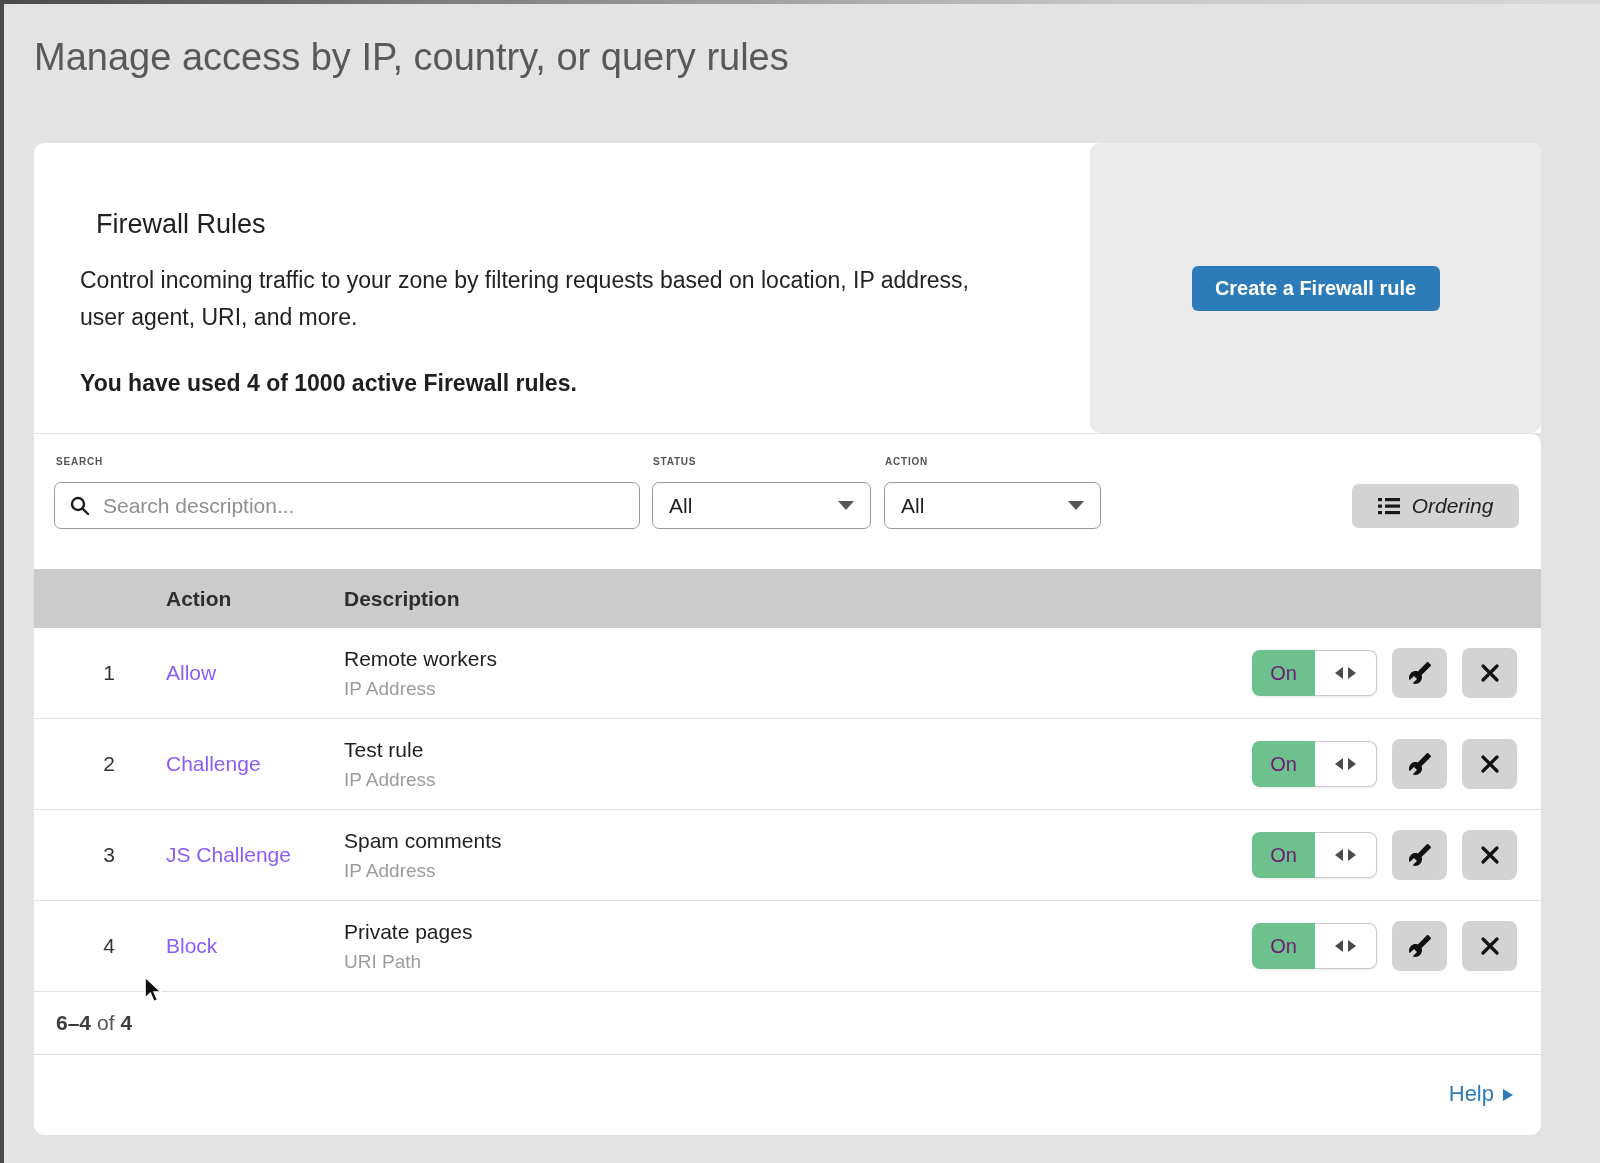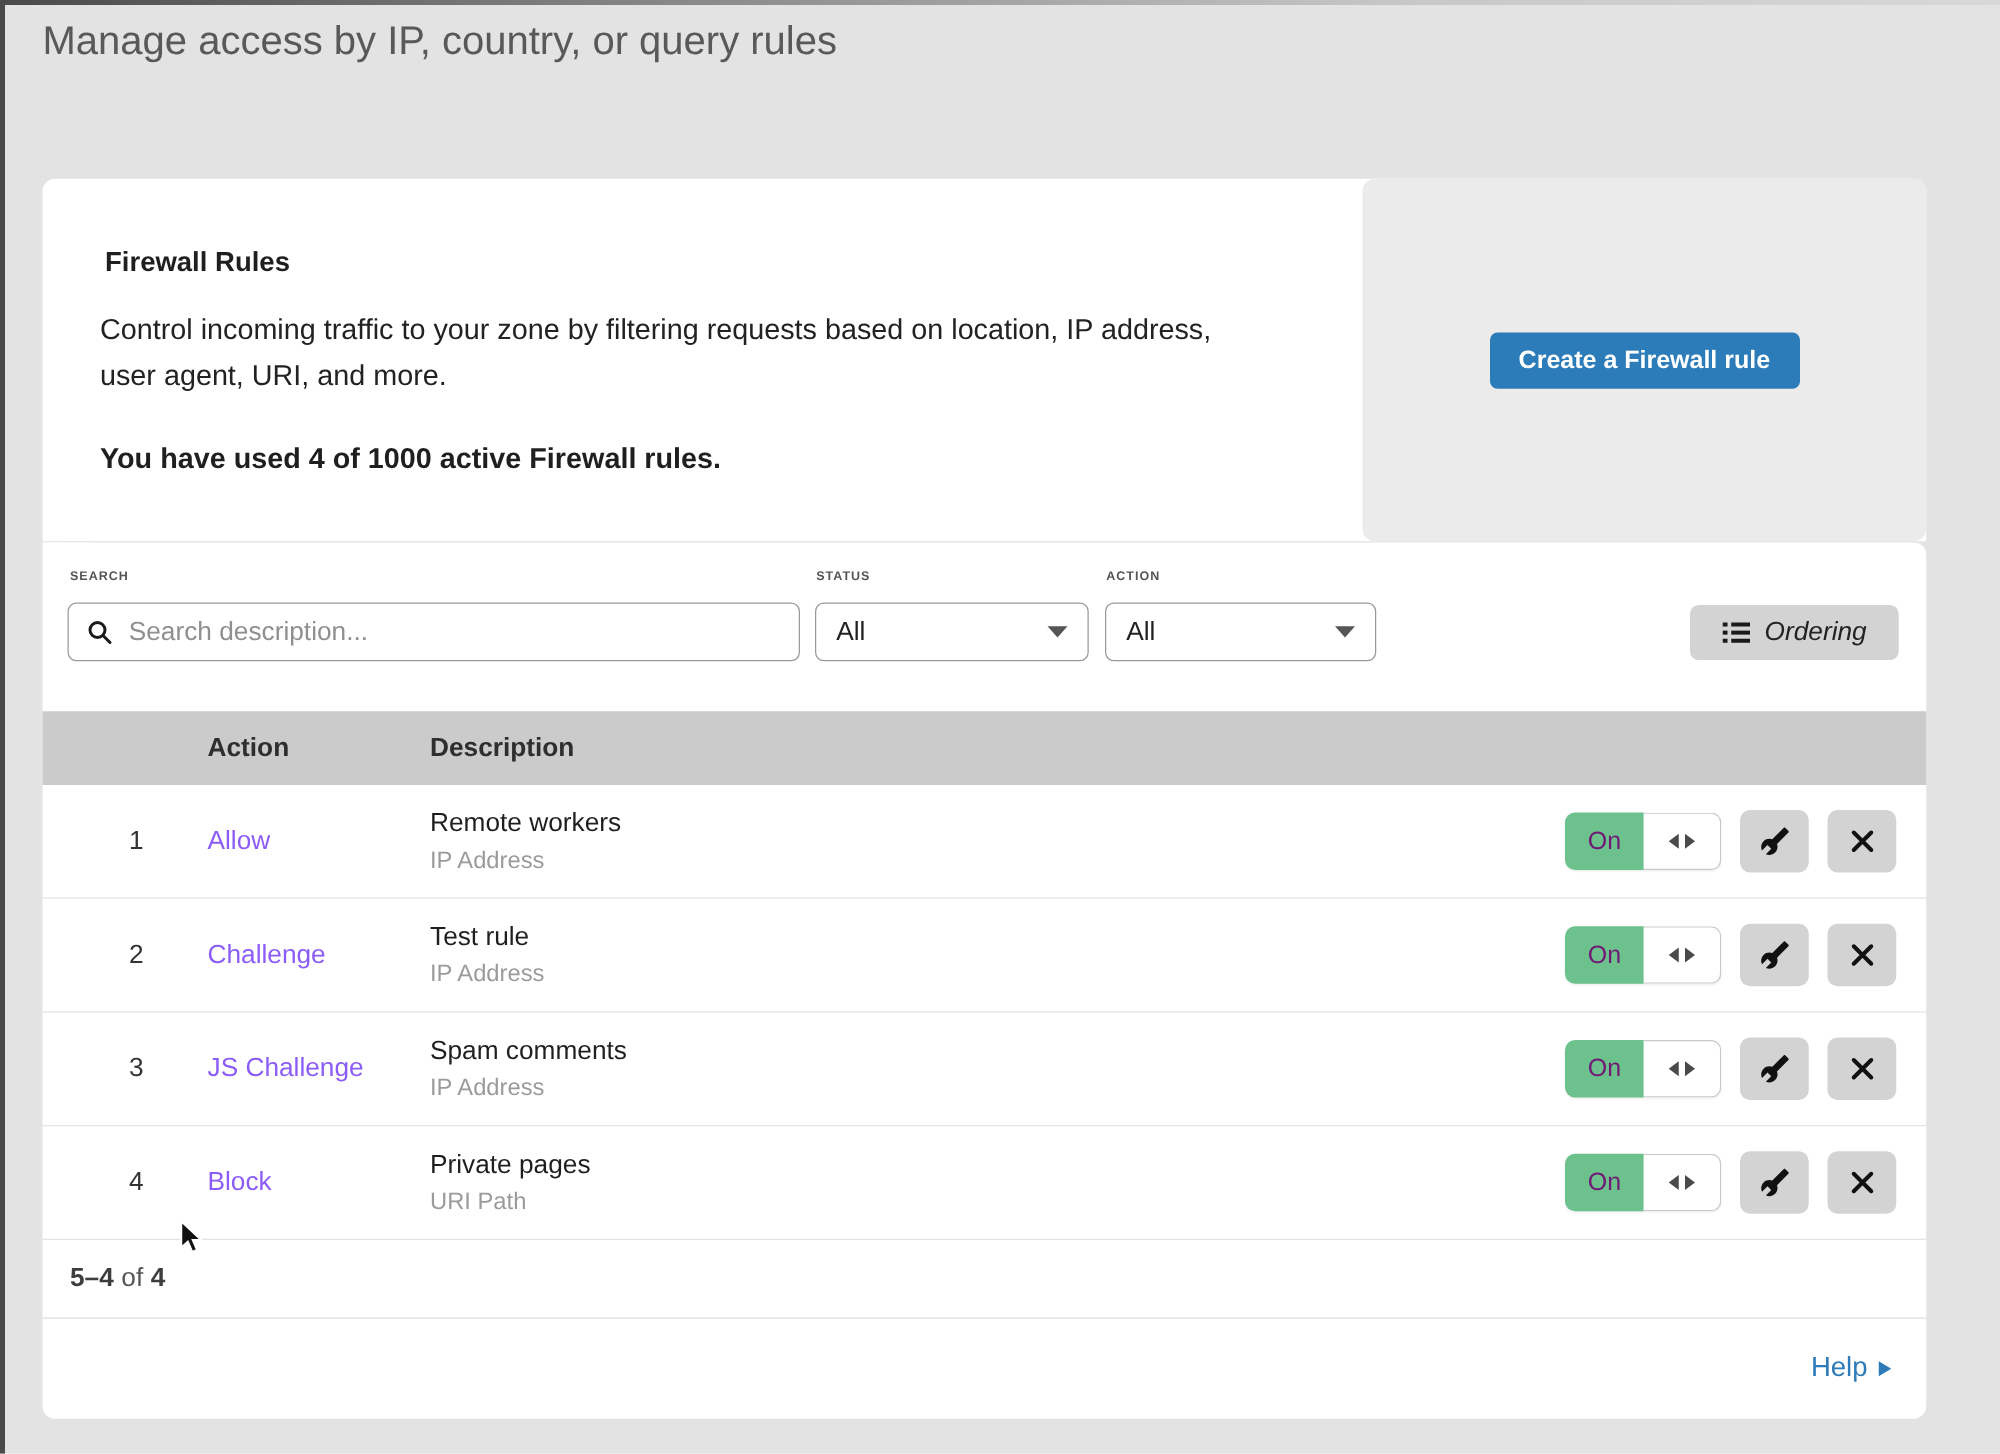--- a/index.html
+++ b/index.html
@@ -11,27 +11,27 @@
     position:relative; overflow:hidden;
     color:#222;
   }
   .edge-left { position:absolute; left:0; top:0; width:4px; height:1163px; background:#4a4a4a; z-index:60; }
   .edge-top  { position:absolute; left:0; top:0; width:1600px; height:4px; z-index:59;
                background:linear-gradient(to right,#4a4a4a 0%,#8a8a8a 35%,#c7c7c7 70%,#d8d8d8 100%); }
 
   
   .page-header { position:absolute; left:34px; top:8px; }
   .page-title { font-size:40px; font-weight:500; color:#333; line-height:52px; margin:0; }
-  .page-subtitle { font-size:32px; font-weight:400; color:#595959; margin-top:6px; }
+  .page-subtitle { font-size:38px; font-weight:400; color:#595959; margin-top:28px; }
 
   
   .card-row { position:absolute; left:34px; top:143px; width:1507px; height:290px;
               background:#fff; border-radius:10px 10px 0 0; display:flex; }
   .rules-card { width:1056px; padding:50px 70px 0 46px; }
-  .card-title { font-size:22px; font-weight:700; color:#1f1f1f; margin:4px; }
+  .card-title { font-size:27px; font-weight:400; color:#1f1f1f; margin:16px; }
   .card-description { font-size:23px; color:#222; line-height:37px; margin-top:22px; max-width:950px; }
   .card-usage { font-size:23px; font-weight:700; color:#1f1f1f; margin-top:34px; }
   .create-panel { flex:1; background:#ebebeb; border-radius:10px;
                   display:flex; align-items:center; justify-content:center; }
   .create-btn { background:#2b7cb9; color:#fff; border:none; border-radius:6px;
                 width:248px; height:45px; font-size:20px; font-weight:600;
                 font-family:inherit; cursor:pointer; }
 
   
   .main-section { position:absolute; left:34px; top:433px; width:1507px; height:702px;
@@ -272,21 +272,21 @@
       </svg>
     </button>
     <button class="icon-btn delete-btn">
       <svg width="22" height="22" viewBox="0 0 22 22">
         <path d="M4 4 L18 18 M18 4 L4 18" stroke="#111" stroke-width="3.2" stroke-linecap="round"></path>
       </svg>
     </button>
   </div>
 
   <div class="pagination">
-    <span class="pag-bold">5–4</span>
+    <span class="pag-bold">6–4</span>
     <span class="pag-of">of</span>
     <span class="pag-bold">4</span>
   </div>
 
   <div class="help-footer">
     <a class="help-link">
       <span>Help</span>
       <span class="help-tri"></span>
     </a>
   </div>

